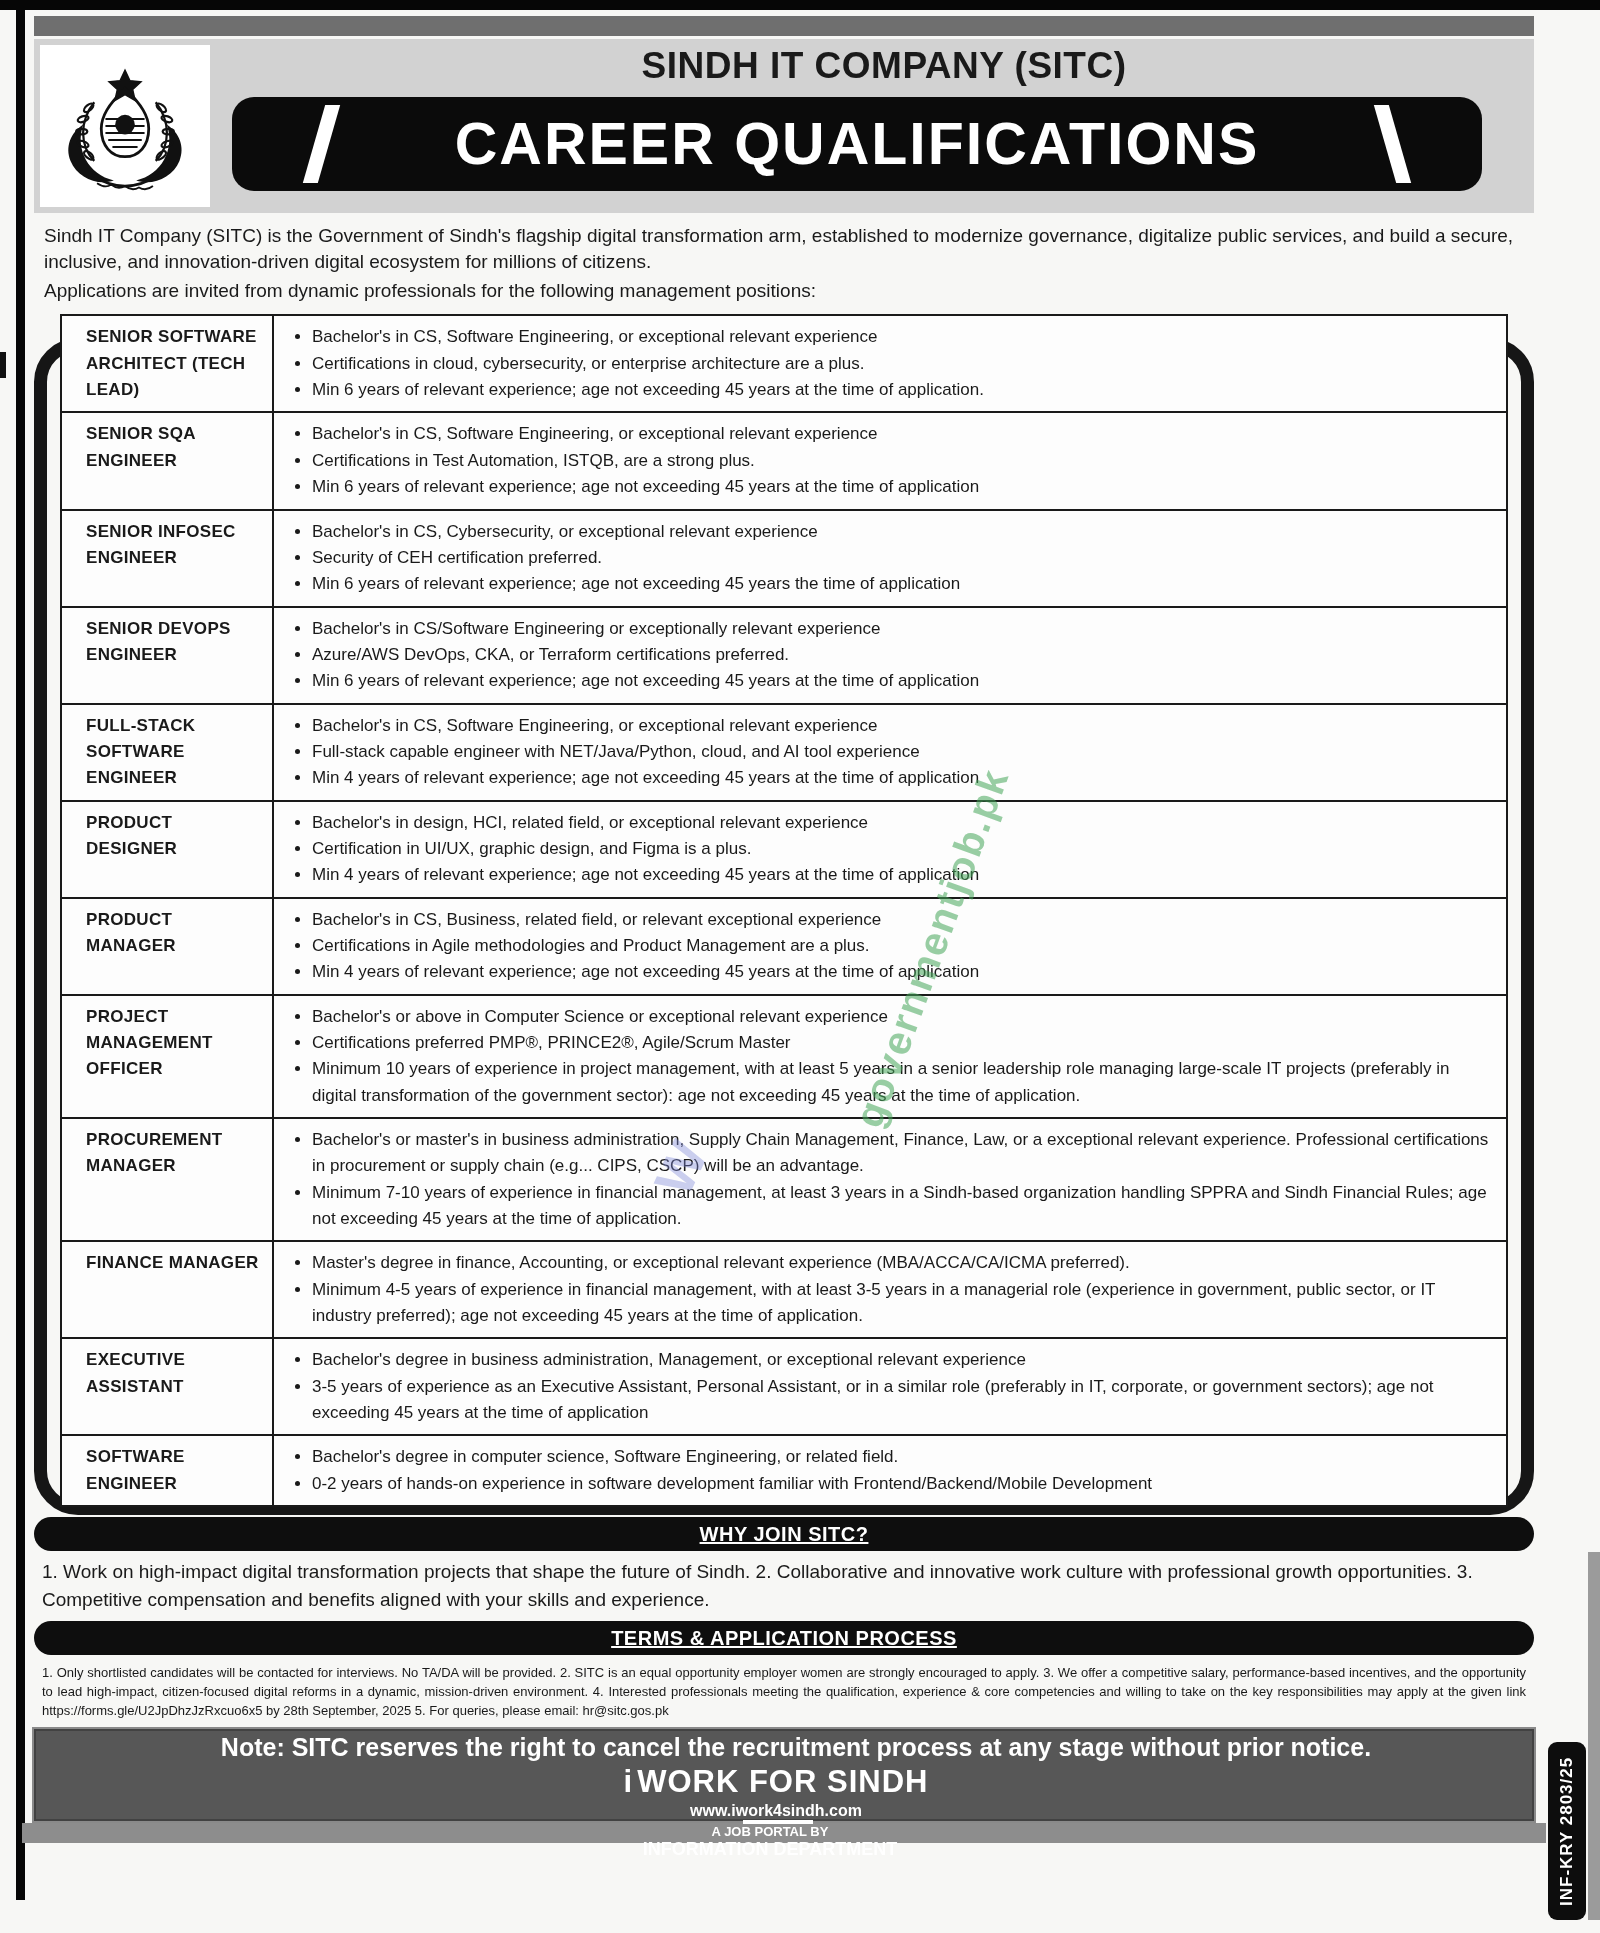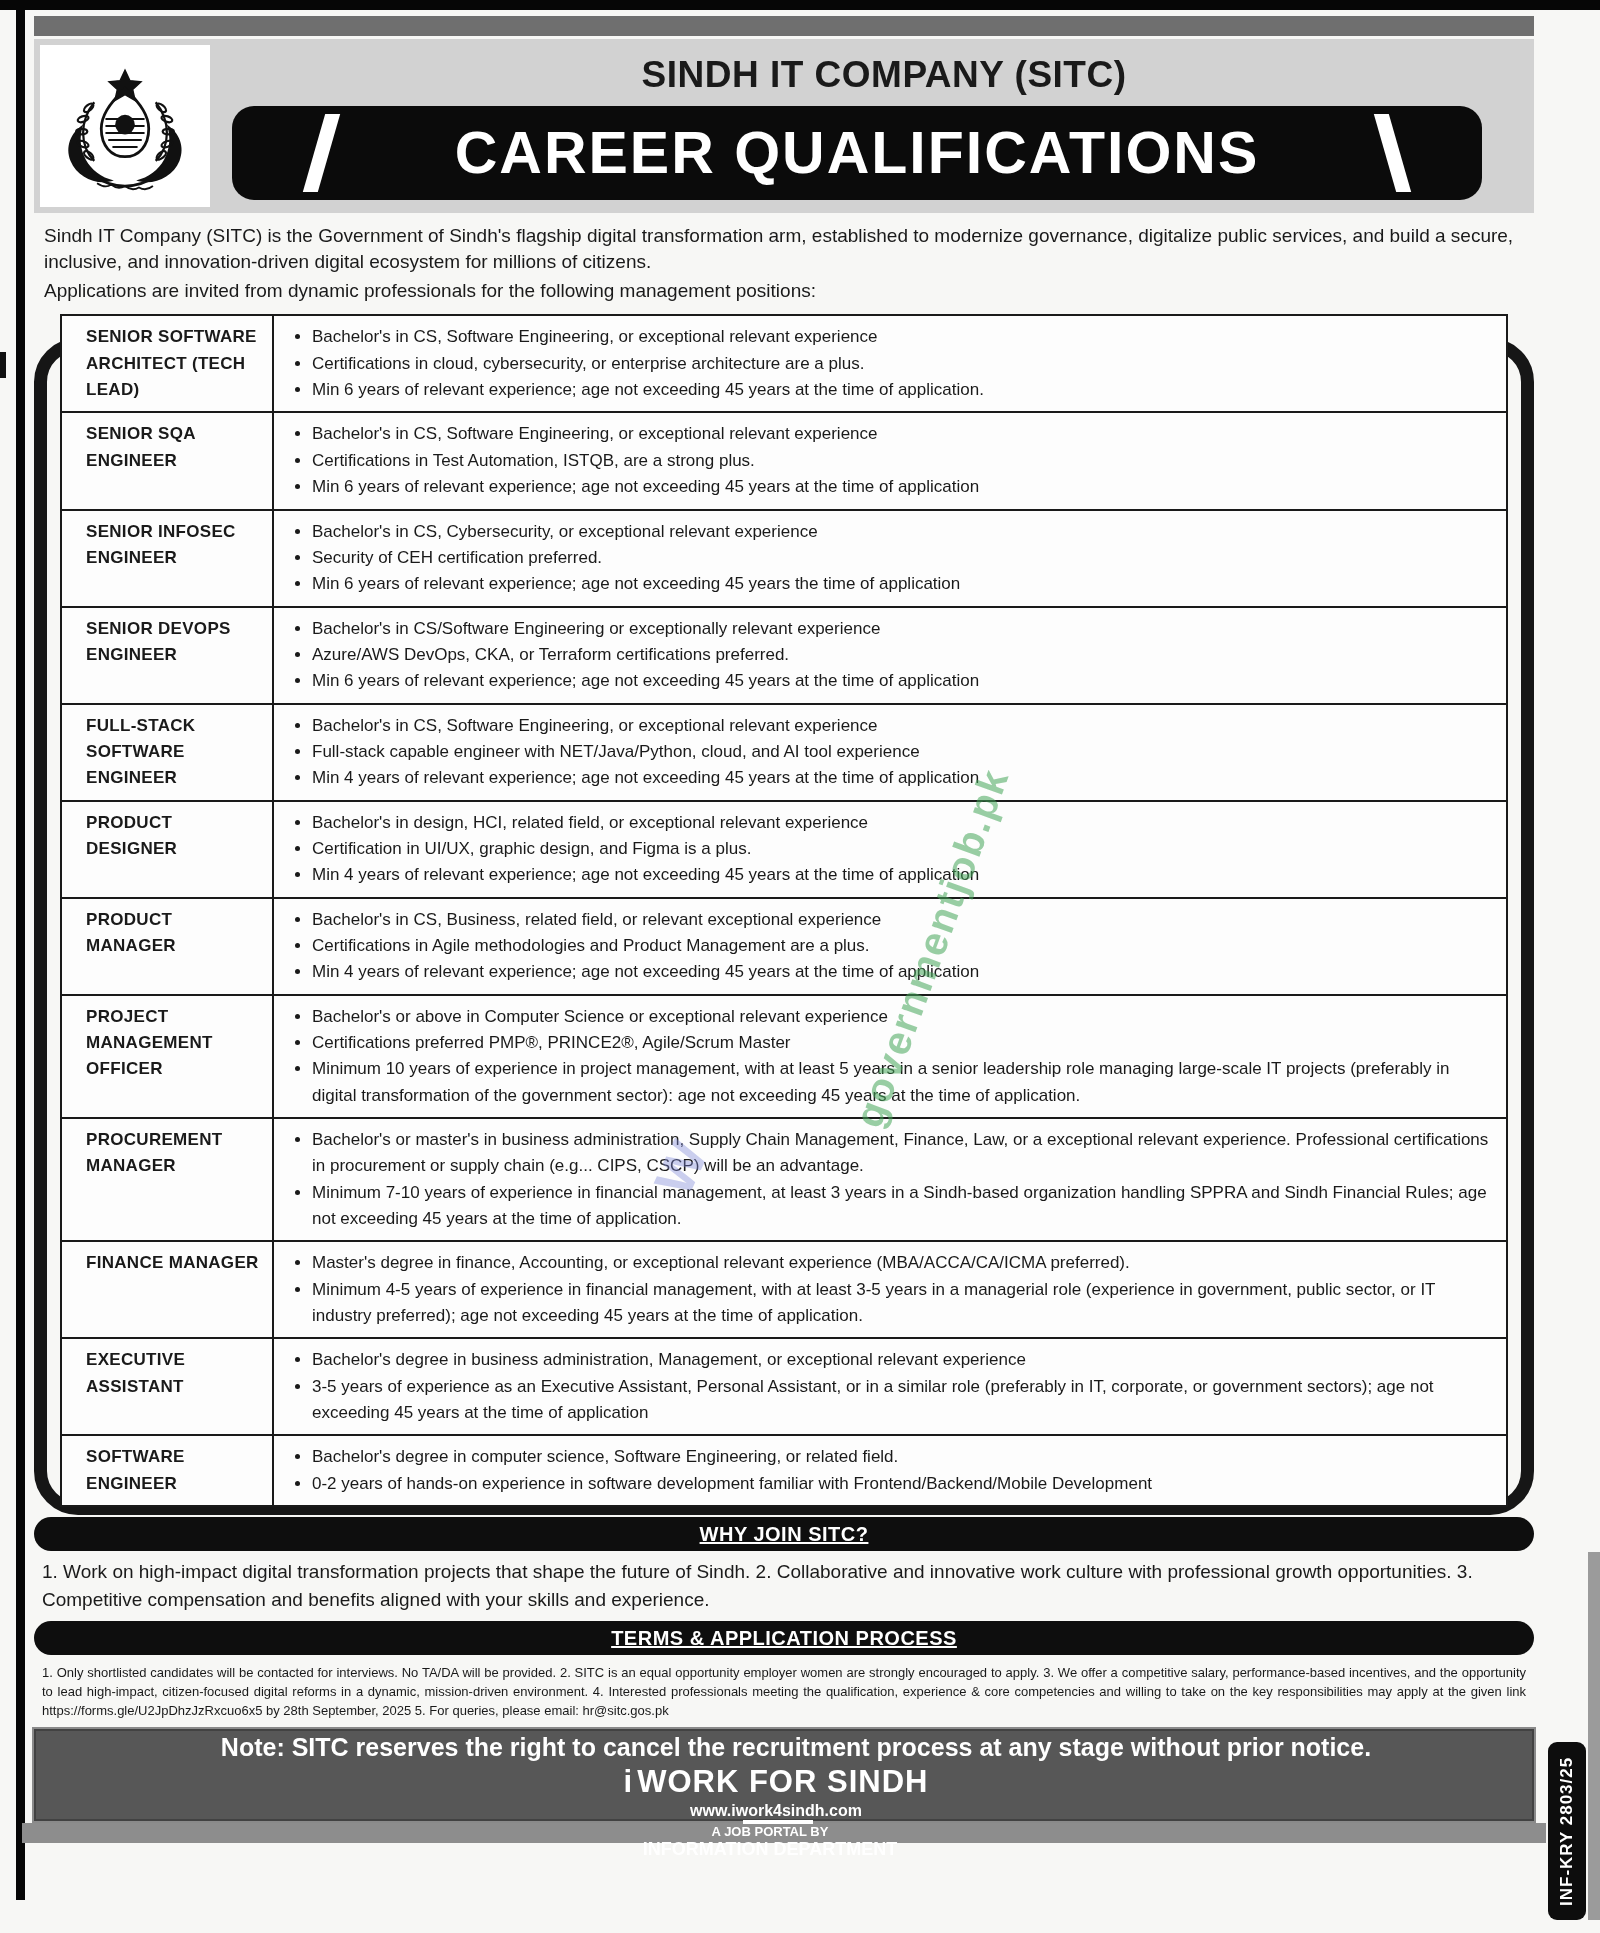--- a/index.html
+++ b/index.html
@@ -13,21 +13,21 @@
   .rightbar { position:absolute; right:0; top:1552px; width:12px; height:368px; background:#9b9b9b; }
   .artifact { position:absolute; left:0; top:352px; width:6px; height:26px; background:#111; }
 
   .wrap { position:absolute; left:34px; top:16px; width:1500px; }
 
   .accent { height:20px; background:#6f6f6f; }
 
   .header-band { position:relative; background:#d2d2d2; height:174px; margin-top:3px; }
   .logo-box { position:absolute; left:6px; top:6px; width:170px; height:162px; background:#ffffff; display:flex; align-items:center; justify-content:center; }
   .logo-box svg { width:140px; height:148px; }
-  .page-title { margin-left:200px; text-align:center; font-size:37px; font-weight:bold; letter-spacing:0.5px; padding-top:15px; }
+  .page-title { margin-left:200px; text-align:center; font-size:37px; font-weight:bold; letter-spacing:0.5px; padding-top:6px; }
   .banner { position:relative; margin:10px 52px 0 198px; height:94px; background:#0b0b0b; border-radius:22px; display:flex; align-items:center; justify-content:center; }
   .banner-text { color:#ffffff; font-size:59px; font-weight:bold; letter-spacing:2px; white-space:nowrap; }
   .slash { position:absolute; top:8px; bottom:8px; width:15px; background:#ffffff; }
   .slash-l { left:82px; transform:skewX(-16deg); }
   .slash-r { right:82px; transform:skewX(16deg); }
 
   .intro { margin-top:10px; font-size:19px; line-height:1.38; padding:0 10px; }
   .invite { margin-top:5px; font-size:19px; padding:0 10px; }
 
   .table-zone { position:relative; margin-top:12px; padding:0 26px; }

